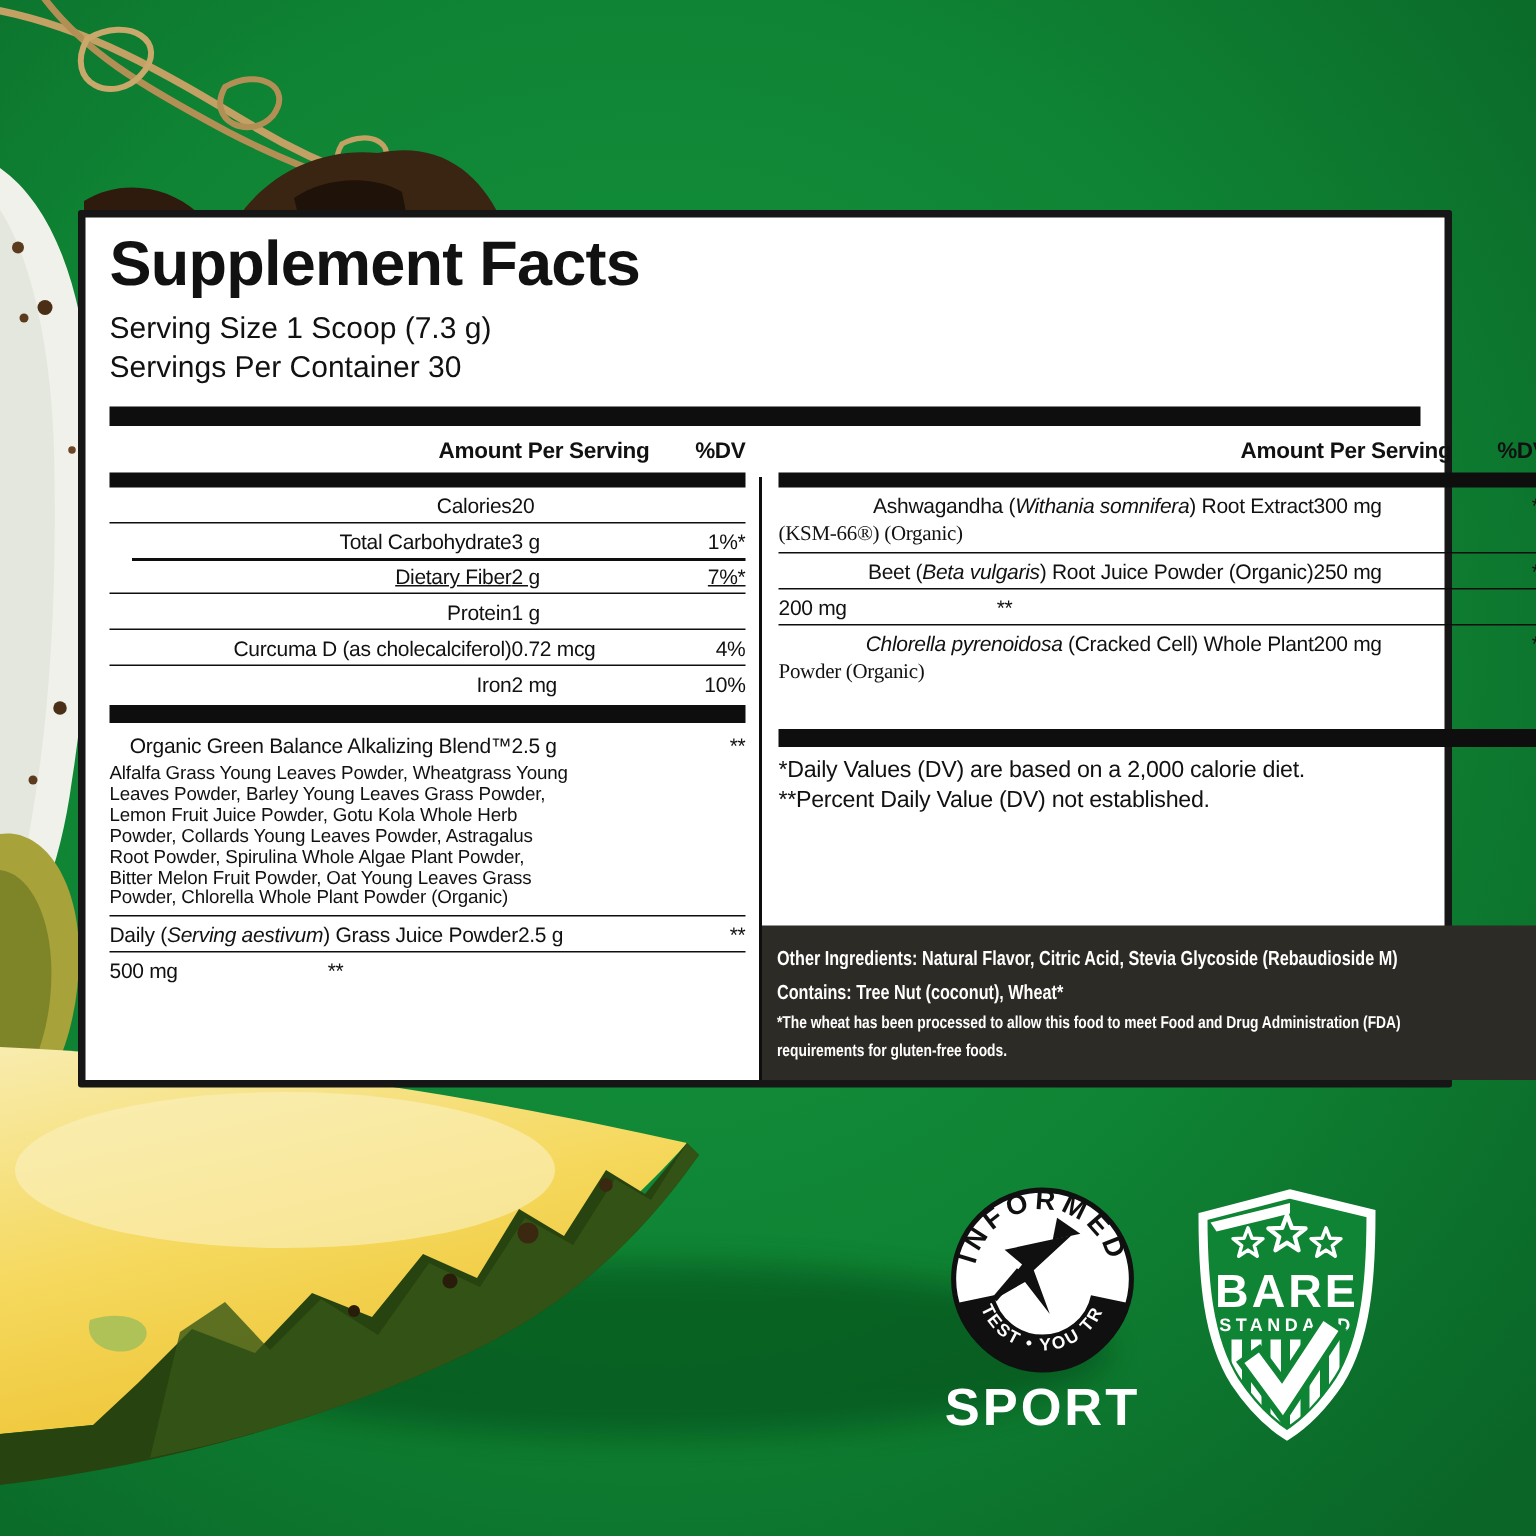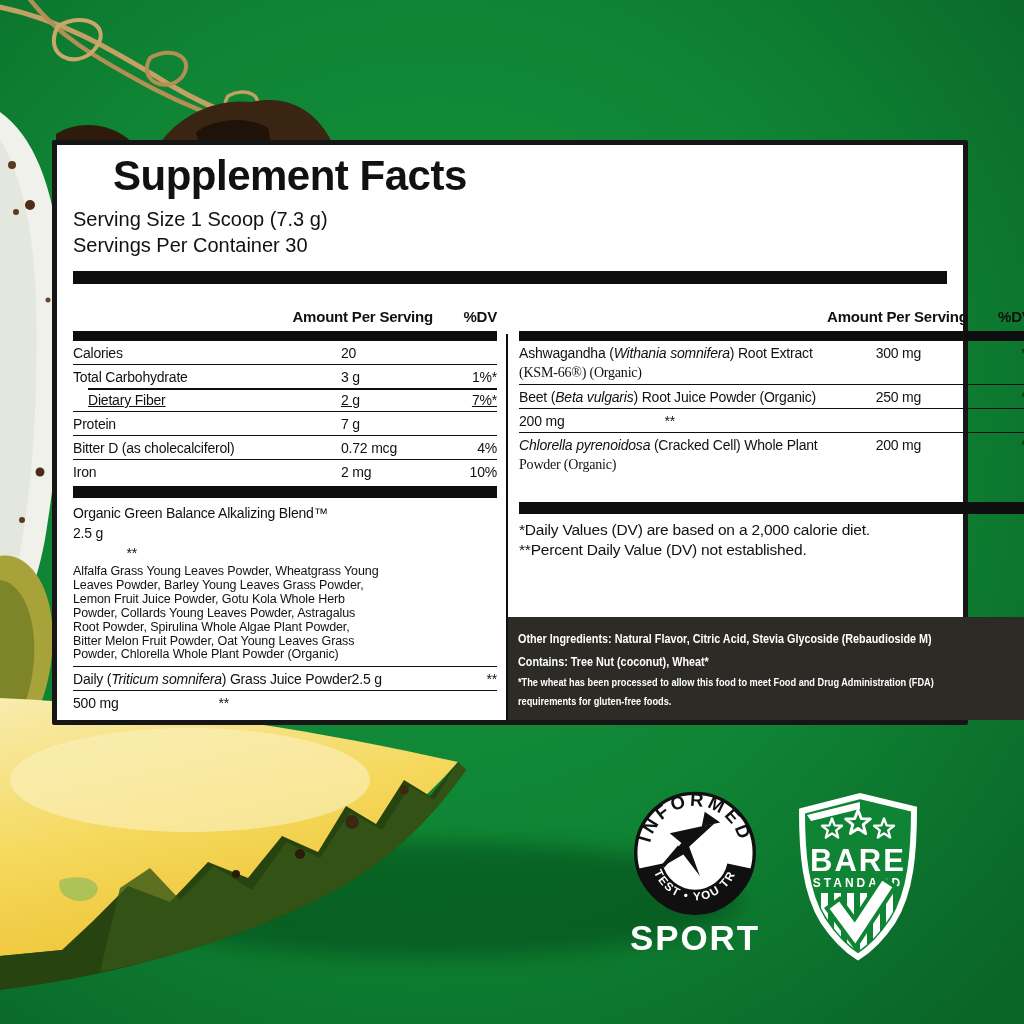--- a/index.html
+++ b/index.html
@@ -4,47 +4,47 @@
 <style>
   html,body{margin:0;padding:0;background:#0a6527;}
   .scene{position:relative;width:1024px;height:1024px;overflow:hidden;
          font-family:"Liberation Sans","DejaVu Sans",sans-serif;color:#111;}
   .photo-layer{position:absolute;inset:0;z-index:0;}
   
   .panel{position:absolute;left:52px;top:140px;width:916px;height:585px;
          background:#fff;border:5px solid #161616;border-radius:2px;
          box-sizing:border-box;padding:6px 16px 0 16px;z-index:2;
          display:flex;flex-direction:column;}
-  .title{font-size:42px;line-height:46px;font-weight:700;letter-spacing:-0.5px;margin-top:2px;margin-left:40px;}
+  .title{font-size:42px;line-height:46px;font-weight:700;letter-spacing:-0.5px;margin-top:2px;}
   .serving{font-size:20px;line-height:26px;margin-top:7px;}
   .bar{background:#0e0e0e;}
   .bar.full{height:13px;margin-top:13px;}
   .bar.colhdr{height:10px;margin-top:2px;}
   .bar.sec{height:12px;margin:3px 0 2px 0;}
   .bar.foot{height:12px;margin-top:26px;}
-  .columns{flex:1;display:flex;position:relative;margin-top:22px;}
+  .columns{flex:1;display:flex;position:relative;margin-top:6px;}
   .divider{position:absolute;left:433px;top:28px;bottom:0;width:2px;background:#0e0e0e;}
   .col{box-sizing:border-box;}
   .col.left{width:433px;padding-right:9px;}
   .col.right{flex:1;padding-left:13px;display:flex;flex-direction:column;}
   .row{display:flex;align-items:flex-start;padding:2px 0 1px 0;
        border-top:1.6px solid #0e0e0e;font-size:14px;line-height:20px;letter-spacing:-0.2px;}
   .rows.nofirst .row:first-child{border-top:none;}
   .row.hdr{border-top:none;font-weight:700;font-size:15px;padding:1px 0 2px 0;}
   .nm{flex:1;}
-  .l1{white-space:nowrap;}
+  .l1{white-space:nowrap;text-align:right;}
   .l2{white-space:nowrap;font-family:Liberation Serif, serif;}
   .amt{width:92px;white-space:nowrap;}
   .dv{width:64px;text-align:right;white-space:nowrap;}
   .amth{text-align:right;white-space:nowrap;font-weight:700;}
   .it{font-style:italic;}
   .row.ind{border-top:none;position:relative;text-decoration:underline;}
   .row.ind::before{content:"";position:absolute;left:15px;right:0;top:0;height:1.6px;background:#0e0e0e;}
   .row.ind .nm{padding-left:15px;}
-  .blend .row{border-top:none;padding-top:3px;flex-direction:column;}
+  .blend .row{border-top:none;padding-top:3px;}
   .desc{font-size:12.5px;line-height:13.9px;max-width:307px;letter-spacing:-0.1px;padding:1px 0 4px 0;}
   .footnotes{font-size:15.5px;line-height:19.5px;margin-top:6px;letter-spacing:-0.2px;}
   .otherbox{margin-top:auto;margin-left:-13px;margin-right:-16px;background:#2d2b26;
             color:#fff;padding:10px 10px 9px 12px;}
   .ob-big{font-weight:700;font-size:13.5px;line-height:23px;white-space:nowrap;
           transform:scaleX(0.8);transform-origin:0 50%;}
   .ob-small{font-weight:700;font-size:11.5px;line-height:19px;white-space:nowrap;
           transform:scaleX(0.8);transform-origin:0 50%;}
   .ob-label{font-weight:700;}
   
@@ -158,26 +158,26 @@
               <div class="nm">
                 <div class="l1"><span>Dietary Fiber</span></div>
               </div>
               <div class="amt">2 g</div>
               <div class="dv">7%*</div>
             </div>
             <div class="row">
               <div class="nm">
                 <div class="l1"><span>Protein</span></div>
               </div>
-              <div class="amt">7 g</div>
+              <div class="amt">1 g</div>
               <div class="dv"></div>
             </div>
             <div class="row">
               <div class="nm">
-                <div class="l1"><span>Bitter D (as cholecalciferol)</span></div>
+                <div class="l1"><span>Curcuma D (as cholecalciferol)</span></div>
               </div>
               <div class="amt">0.72 mcg</div>
               <div class="dv">4%</div>
             </div>
             <div class="row">
               <div class="nm">
                 <div class="l1"><span>Iron</span></div>
               </div>
               <div class="amt">2 mg</div>
               <div class="dv">10%</div>
@@ -188,21 +188,21 @@
           <div class="row">
             <div class="nm l1">Organic Green Balance Alkalizing Blend™</div>
             <div class="amt">2.5 g</div>
             <div class="dv">**</div>
           </div>
           <div class="desc">Alfalfa Grass Young Leaves Powder, Wheatgrass Young Leaves Powder, Barley Young Leaves Grass Powder, Lemon Fruit Juice Powder, Gotu Kola Whole Herb Powder, Collards Young Leaves Powder, Astragalus Root Powder, Spirulina Whole Algae Plant Powder, Bitter Melon Fruit Powder, Oat Young Leaves Grass Powder, Chlorella Whole Plant Powder (Organic)</div>
         </div>
         <div class="rows" id="left-rows-bottom">
             <div class="row">
               <div class="nm">
-                <div class="l1"><span>Daily (</span><span class="it">Triticum somnifera</span><span>) Grass Juice Powder</span></div>
+                <div class="l1"><span>Daily (</span><span class="it">Serving aestivum</span><span>) Grass Juice Powder</span></div>
               </div>
               <div class="amt">2.5 g</div>
               <div class="dv">**</div>
             </div>
             <div class="row">
               <div class="amt">500 mg</div>
               <div class="dv">**</div>
             </div>
           </div>
       </div>

